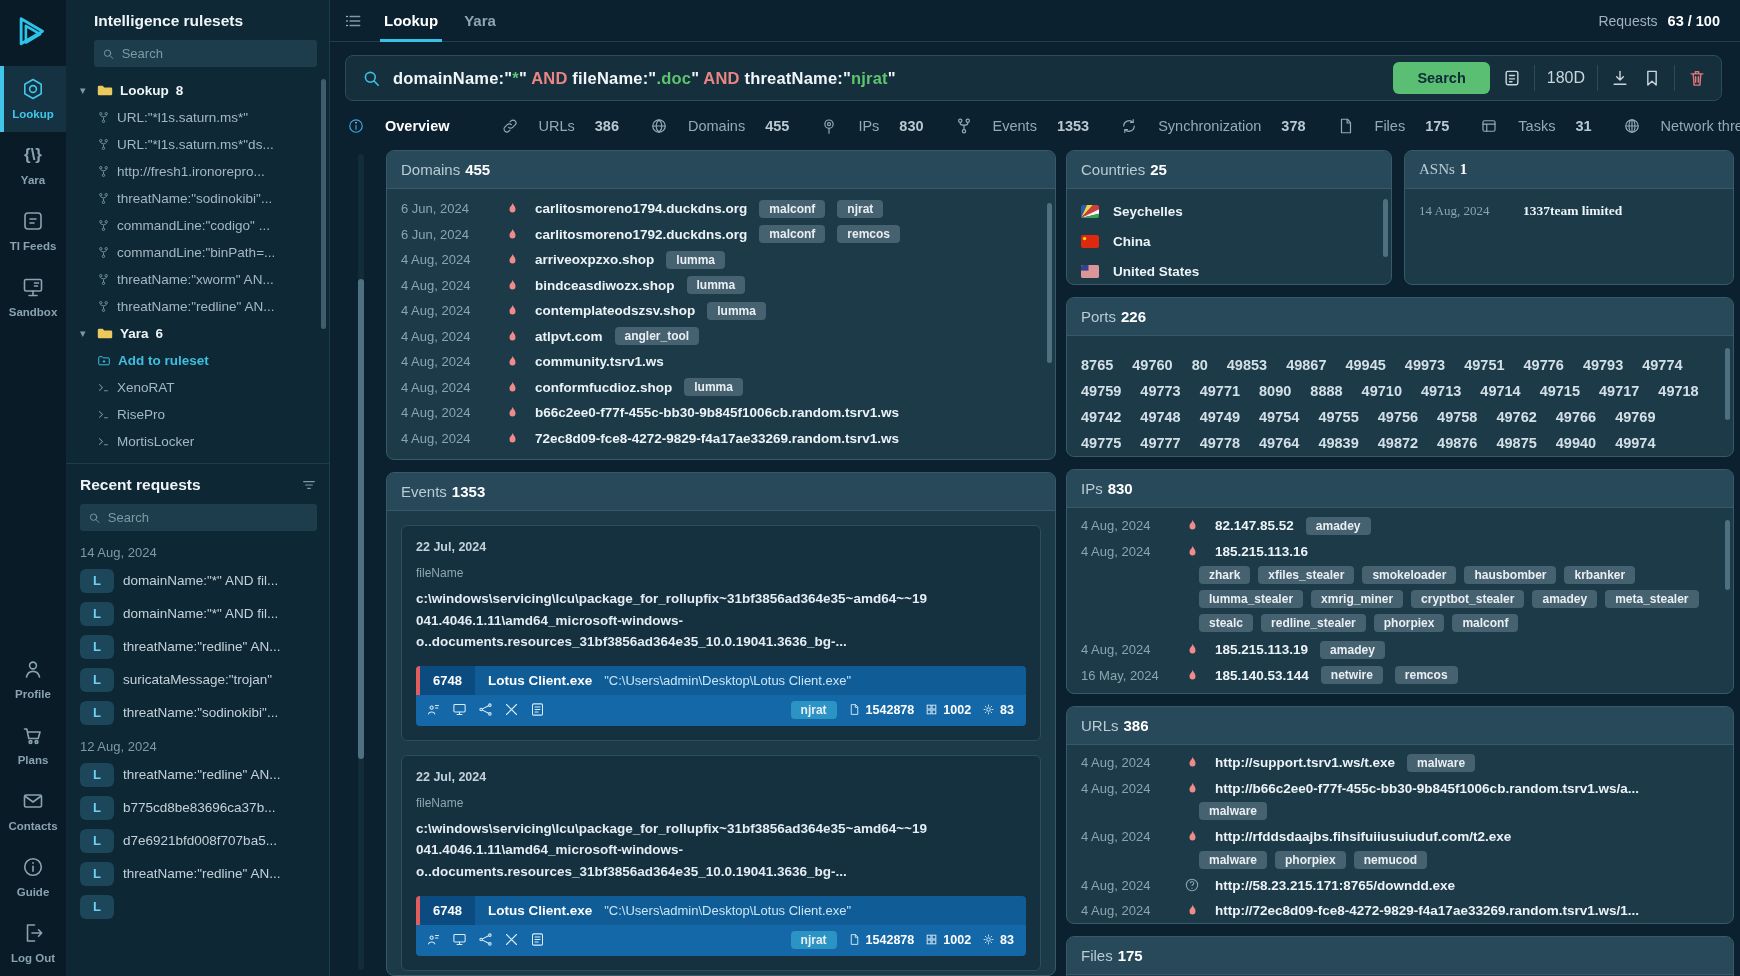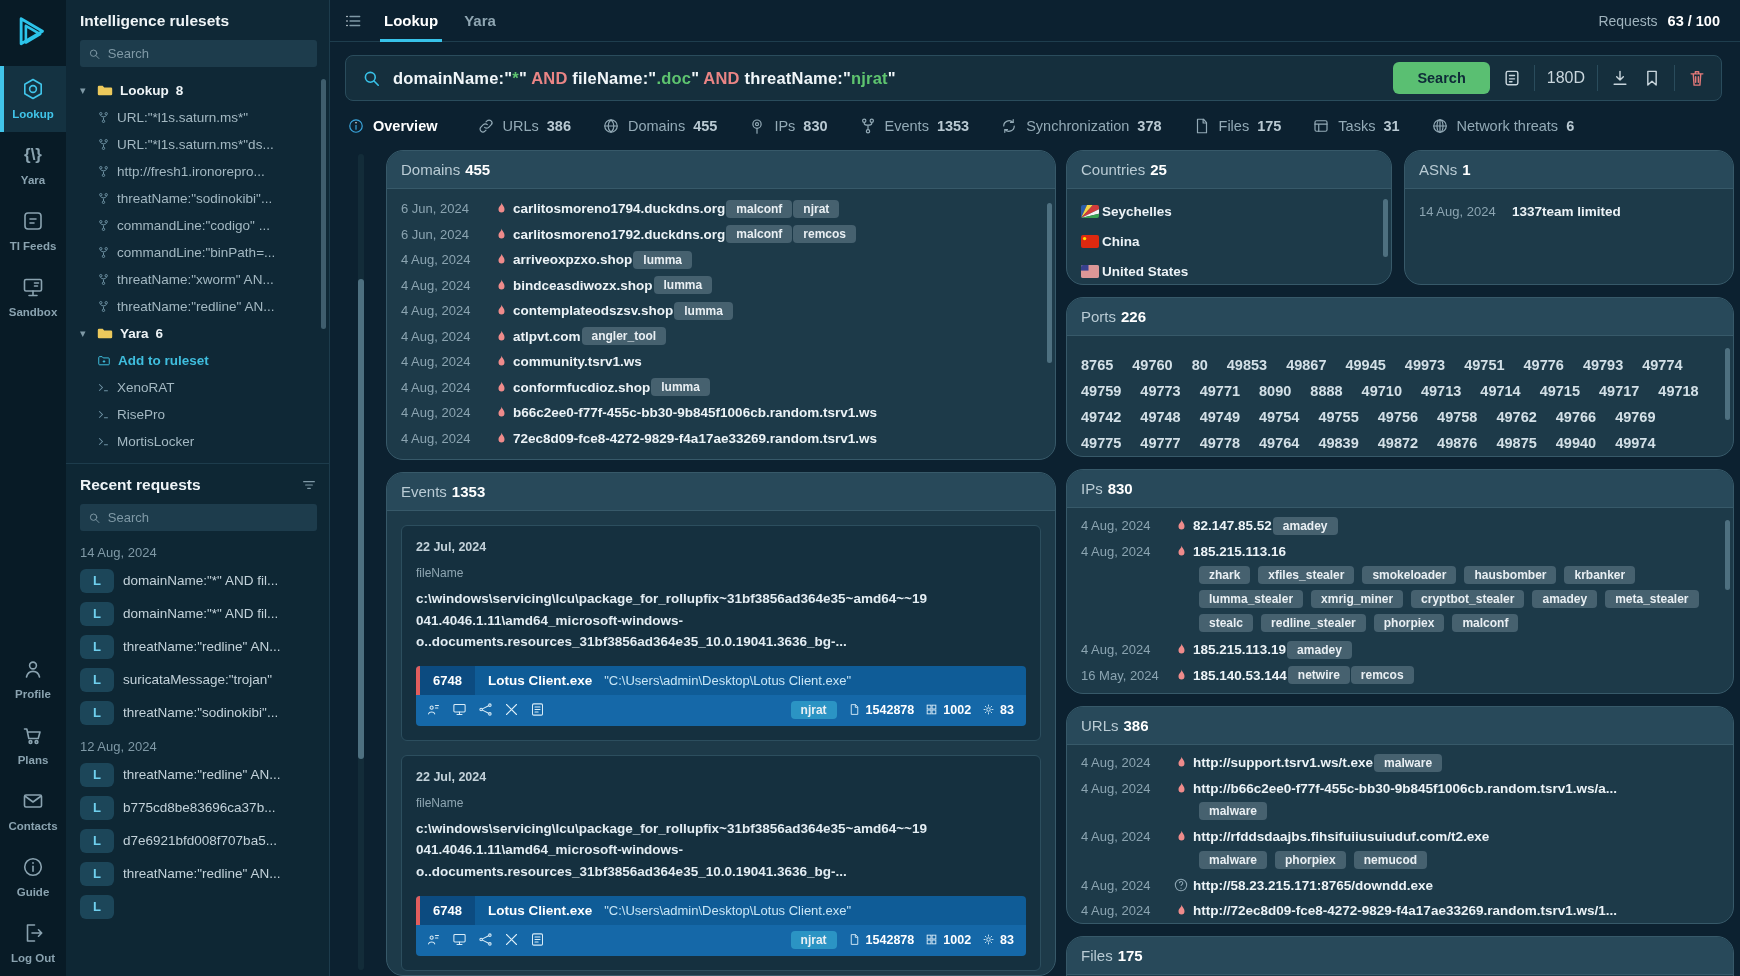--- a/index.html
+++ b/index.html
@@ -16,21 +16,21 @@
   .logo-box { height:66px; display:flex; align-items:center; justify-content:center; }
   .rail-item { padding:11px 2px 12px; display:flex; flex-direction:column; align-items:center; gap:7px;
                color:#8aa3b0; font-size:11.5px; font-weight:bold; cursor:pointer; }
   .rail-item svg { width:24px; height:24px; stroke:currentColor; fill:none; stroke-width:1.6; stroke-linecap:round; stroke-linejoin:round; }
   .rail-item.active { background:#143241; color:#41c5ea; box-shadow: inset 4px 0 0 #41c5ea; }
   .rail-spacer { flex:1; }
   .yara-glyph { font-size:17px; font-weight:bold; line-height:24px; height:24px; }
 
   
   .panel { width:264px; background:#0f2836; border-right:1px solid #1d3c4c; display:flex; flex-direction:column; flex:none; }
-  .panel-sec-top { padding:12px 12px 6px 14px; }
+  .panel-sec-top { padding:12px 12px 6px 28px; }
   .panel-title { font-size:15.5px; font-weight:bold; color:#eef4f7; }
   .searchbox { margin-top:10px; height:27px; background:#1d3c4c; border-radius:3px; display:flex; align-items:center; padding:0 8px; gap:7px; }
   .searchbox svg { width:14px; height:14px; stroke:#7f99a6; fill:none; stroke-width:1.8; stroke-linecap:round; }
   .searchbox input { background:transparent; border:none; outline:none; color:#c7d5dd; font-size:13px; width:100%; font-family:"Liberation Sans",sans-serif; }
   .searchbox input::placeholder { color:#7f99a6; }
   .tree-wrap { position:relative; padding:4px 0 2px 14px; }
   .tree-row { height:27px; display:flex; align-items:center; gap:7px; color:#a3b8c2; font-size:13.5px; cursor:pointer; white-space:nowrap; overflow:hidden; }
   .tree-row .caret { color:#7f99a6; font-size:11px; width:10px; flex:none; }
   .tree-row .fname { color:#eef4f7; font-weight:bold; }
   .tree-row .fcount { color:#eef4f7; font-weight:bold; }
@@ -71,40 +71,40 @@
   .query { flex:1; font-size:16.5px; font-weight:bold; white-space:nowrap; overflow:hidden; letter-spacing:.2px; }
   .q-plain { color:#f0f6f9; } .q-green { color:#5ec46f; } .q-red { color:#ea8585; }
   .search-btn { background:#5abf72; color:#0e2a38; font-weight:bold; font-size:14.5px; border:none; border-radius:6px;
                 padding:8px 24px; cursor:pointer; font-family:"Liberation Sans",sans-serif; flex:none; }
   .qdiv { width:1px; height:26px; background:#2a4c5c; flex:none; }
   .qicon { width:20px; height:20px; stroke:#c9d6dd; fill:none; stroke-width:1.7; stroke-linecap:round; stroke-linejoin:round; cursor:pointer; flex:none; }
   .qicon.red { stroke:#e27979; }
   .period { color:#c9d6dd; font-size:16px; cursor:pointer; flex:none; }
 
   .tabsrow { display:flex; align-items:center; gap:31px; padding:12px 16px 13px 17px; flex:none; white-space:nowrap; overflow:hidden; }
-  .rtab { display:flex; align-items:center; gap:8px; color:#93aab6; font-size:14.5px; cursor:pointer; flex:none; }
+  .rtab { display:flex; align-items:center; gap:20px; color:#93aab6; font-size:14.5px; cursor:pointer; flex:none; }
   .rtab svg { width:18px; height:18px; stroke:currentColor; fill:none; stroke-width:1.6; stroke-linecap:round; stroke-linejoin:round; }
   .rtab .cnt { font-weight:bold; color:#b9c9d2; }
   .rtab.active { color:#ffffff; font-weight:bold; }
   .rtab.active svg { stroke:#3aa5dd; }
 
   .content { flex:1; display:flex; gap:10px; padding:2px 4px 0 56px; position:relative; overflow:hidden; }
   .main-scroll-track { position:absolute; left:28px; top:6px; bottom:6px; width:6px; background:#132c39; border-radius:3px; }
   .main-scroll-thumb { position:absolute; left:0; top:125px; width:6px; height:480px; background:#4e7080; border-radius:3px; }
 
   .col1 { width:670px; flex:none; display:flex; flex-direction:column; gap:12px; }
   .col2 { flex:1; display:flex; flex-direction:column; gap:12px; min-width:0; margin-right:2px; }
 
-  .card { background:#1d3a49; border:1px solid #375969; border-radius:17px; overflow:hidden; position:relative; flex:none; }
+  .card { background:#1d3a49; border:1px solid #375969; border-radius:8px; overflow:hidden; position:relative; flex:none; }
   .card-h { background:#28495a; padding:10px 14px; font-size:15px; color:#b9cbd4; border-bottom:1px solid #375969; }
   .card-h b { color:#ffffff; margin-left:5px; }
   .card-b { padding:7px 14px 8px; }
   .mini-scroll { position:absolute; right:3px; width:5px; background:#4e7080; border-radius:3px; }
 
-  .row { display:flex; align-items:center; gap:1px; height:25.5px; }
+  .row { display:flex; align-items:center; gap:12px; height:25.5px; }
   .date { width:88px; flex:none; color:#8ba4b1; font-size:13px; }
   .ficon { width:22px; flex:none; display:flex; justify-content:center; align-items:center; }
   .flame-svg { width:15px; height:17px; fill:#ef8b8b; }
   .q-ic { width:16px; height:16px; stroke:#8ba4b1; fill:none; stroke-width:1.6; }
   .val { font-weight:bold; color:#ecf3f7; white-space:nowrap; overflow:hidden; }
   .chip { background:#46616f; border-radius:4px; padding:3px 10px; font-size:12px; font-weight:bold; color:#e9eff3; line-height:1; flex:none; }
   .chip.teal { background:#2b94c4; }
   .subrow { display:flex; gap:8px; margin:1px 0 4px 118px; flex-wrap:wrap; }
   .wraprow { display:flex; flex-wrap:wrap; gap:6px 8px; width:520px; margin:2px 0 5px 118px; }
 
@@ -815,21 +815,21 @@
                       <path stroke="#c43c3c" stroke-width="1" d="M0 1h18M0 3h18M0 5h18M0 7h18M0 9h18M0 11h18M0 13h18"></path>
                       <rect fill="#39418f" width="7.5" height="5.6"></rect>
                     </svg>
                   </span>
                 <span class="val">United States</span>
               </div>
             </div>
             <div class="mini-scroll" style="top:48px; height:58px;"></div>
           </div>
 
-          <div class="card" style="flex:1; height:135px;">
+          <div class="card" style="flex:1; height:135px;font-family:Liberation Serif, serif;">
             <div class="card-h"><span>ASNs</span><b>1</b></div>
             <div class="card-b">
               <div class="row" style="height:30px;">
                 <span class="date" style="width:92px;">14 Aug, 2024</span>
                 <span class="val">1337team limited</span>
               </div>
             </div>
           </div>
         </div>
 

